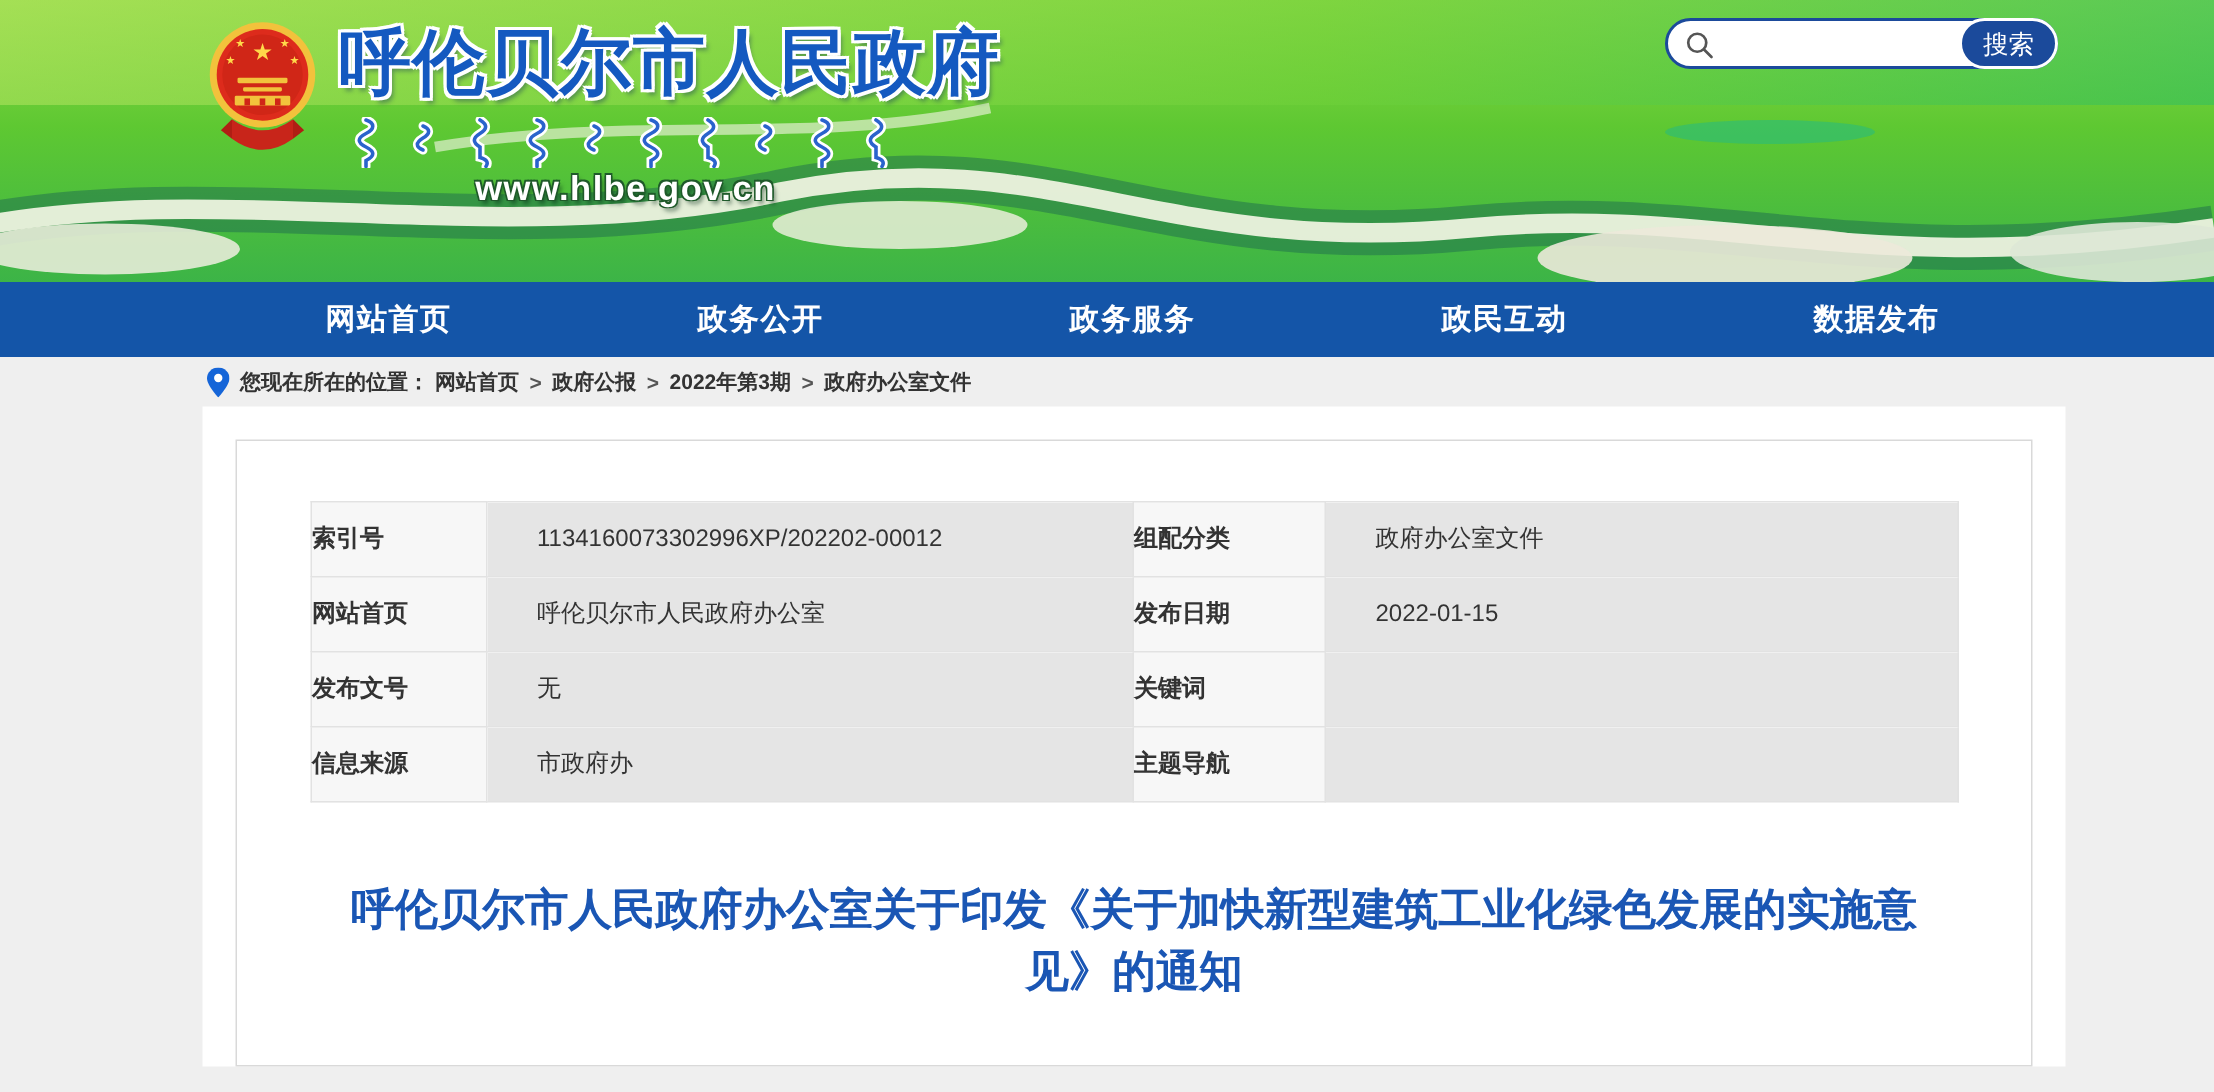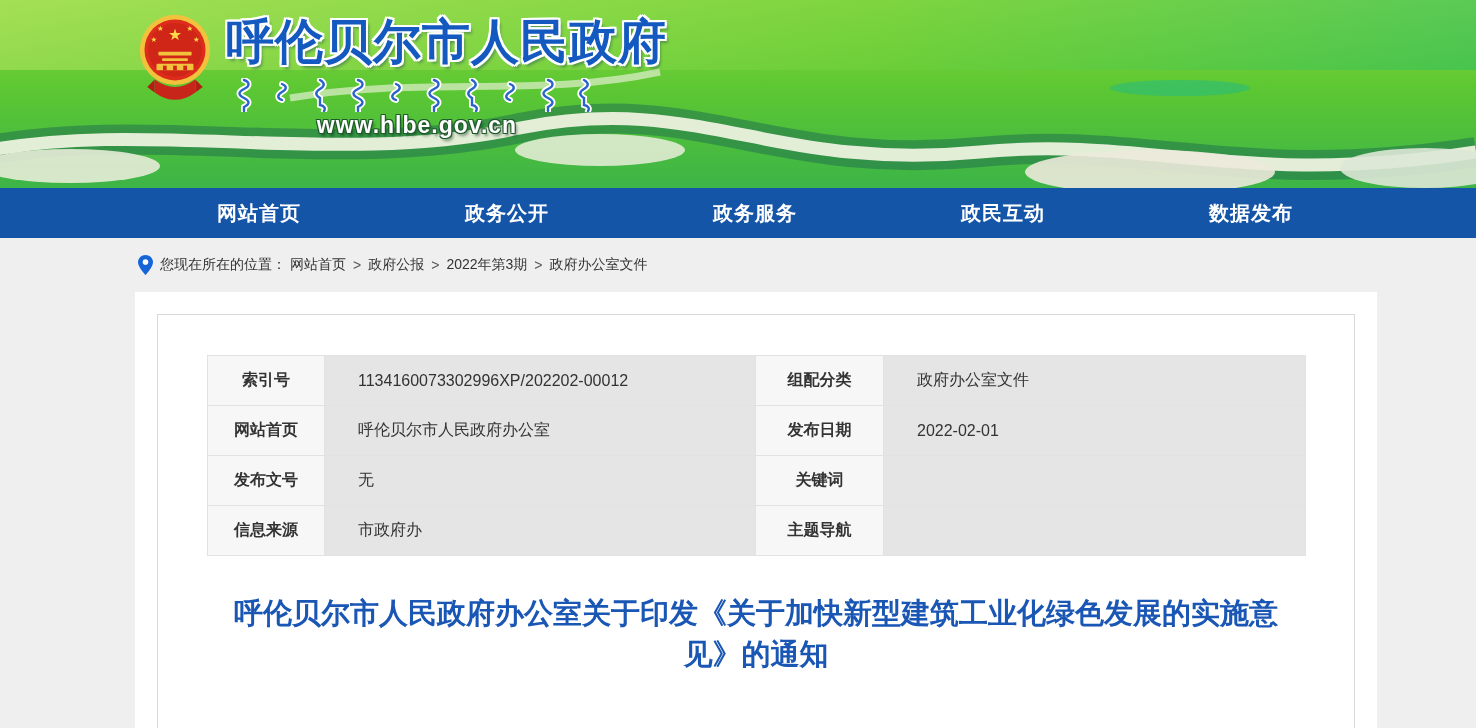--- a/index.html
+++ b/index.html
@@ -29,38 +29,38 @@
     font-size:17px; cursor:pointer; font-family:inherit; }
 
   
   .mainnav { width:1476px; height:50px; background:#1455a8; }
   .mainnav ul { list-style:none; display:flex; margin-left:135px; width:1240px; height:50px; }
   .mainnav li { flex:1; text-align:center; }
   .mainnav a { display:inline-block; line-height:50px; color:#fff; font-size:20px; font-weight:bold;
     text-decoration:none; letter-spacing:1px; }
 
   
-  .crumb-bar { width:1476px; height:54px; background:#efefef; display:flex; align-items:center; padding-left:138px; }
+  .crumb-bar { width:1476px; height:33px; background:#efefef; display:flex; align-items:center; padding-left:138px;font-weight:bold; }
   .crumb-bar .pin { margin-right:7px; }
   .crumb-bar, .crumb-bar a { font-size:14px; color:#333; text-decoration:none; }
   .crumb-sep { margin:0 7px; color:#555; }
   .crumb-prefix { margin-right:4px; }
 
   
   .card { margin-left:135px; width:1242px; height:440px; background:#fff; padding-top:22px; }
   .inner { margin:0 22px; border:1px solid #d9d9d9; min-height:418px; padding:40px 49px 40px; background:#fff; }
 
   table.meta { width:100%; border-collapse:collapse; table-layout:fixed; }
   table.meta col.c1 { width:117px; } table.meta col.c2 { width:431px; }
   table.meta col.c3 { width:128px; } table.meta col.c4 { width:422px; }
   table.meta td { border:1px solid #e2e2e2; height:50px; font-size:16px; color:#333; }
-  td.lbl { background:#f7f7f7; text-align:center; font-weight:bold; }
+  td.lbl { background:#f7f7f7; font-weight:bold; }
   td.val { background:#e5e5e5; padding:0 10px 0 33px; overflow:hidden; white-space:nowrap; text-overflow:ellipsis; }
 
-  .article-title { margin:37px auto 0; width:1096px; text-align:center;
+  .article-title { margin:52px auto 0; width:1096px; text-align:center;
     font-size:29px; line-height:41px; font-weight:bold; color:#1a56b4; }
 </style>
 </head>
 <body>
 
 <div class="banner">
   <svg class="banner-bg" viewBox="0 0 1476 188" preserveAspectRatio="none" aria-hidden="true">
     <defs>
       <linearGradient id="gGrass" x1="0" y1="0" x2="0" y2="1">
         <stop offset="0" stop-color="#90d946"></stop>
@@ -135,20 +135,28 @@
             <use href="#mg3" x="236"></use>
             <use href="#mg2" x="274"></use>
           <use href="#mg1" x="312"></use>
             <use href="#mg3" x="348"></use>
         </g>
       </svg>
       <span class="site-url">www.hlbe.gov.cn</span>
     </span>
   </a>
 
+  <div class="search-pill">
+    <svg class="mag" width="20" height="20" viewBox="0 0 20 20" aria-hidden="true">
+      <circle cx="8.5" cy="8.5" r="6" fill="none" stroke="#555" stroke-width="1.8"></circle>
+      <line x1="13" y1="13" x2="18" y2="18" stroke="#555" stroke-width="1.8" stroke-linecap="round"></line>
+    </svg>
+    <input class="search-input" type="text" placeholder="" style="">
+    <button class="search-btn">搜索</button>
+  </div>
 </div>
 
 <div class="mainnav">
   <ul>
     <li><a href="#">网站首页</a></li>
     <li><a href="#">政务公开</a></li>
     <li><a href="#">政务服务</a></li>
     <li><a href="#">政民互动</a></li>
     <li><a href="#">数据发布</a></li>
   </ul>
@@ -183,21 +191,21 @@
         <tr>
           <td class="lbl">索引号</td>
           <td class="val">1134160073302996XP/202202-00012</td>
           <td class="lbl">组配分类</td>
           <td class="val">政府办公室文件</td>
         </tr>
         <tr>
           <td class="lbl">网站首页</td>
           <td class="val">呼伦贝尔市人民政府办公室</td>
           <td class="lbl">发布日期</td>
-          <td class="val">2022-02-01</td>
+          <td class="val">2022-01-15</td>
         </tr>
         <tr>
           <td class="lbl">发布文号</td>
           <td class="val">无</td>
           <td class="lbl">关键词</td>
           <td class="val"></td>
         </tr>
         <tr>
           <td class="lbl">信息来源</td>
           <td class="val">市政府办</td>

